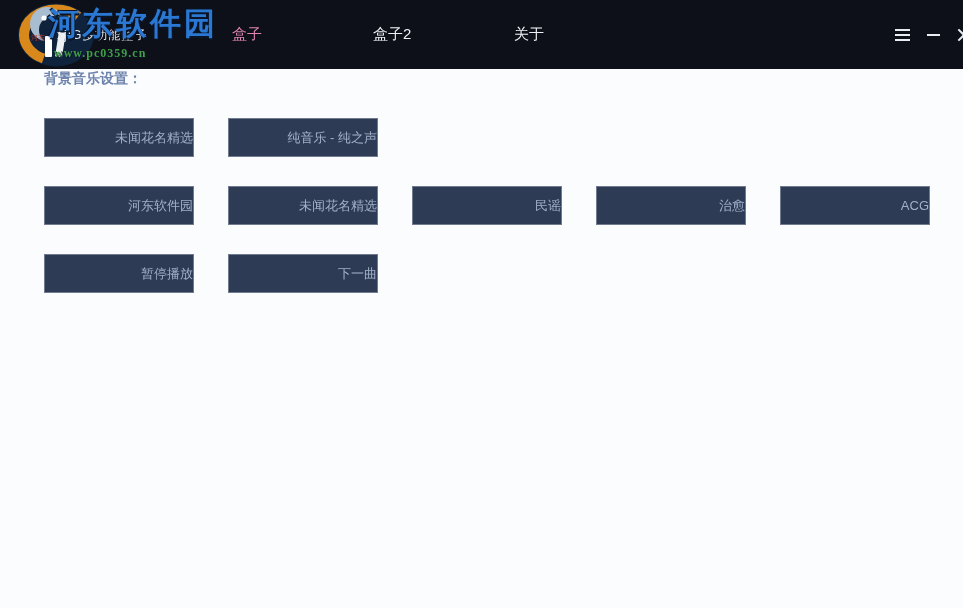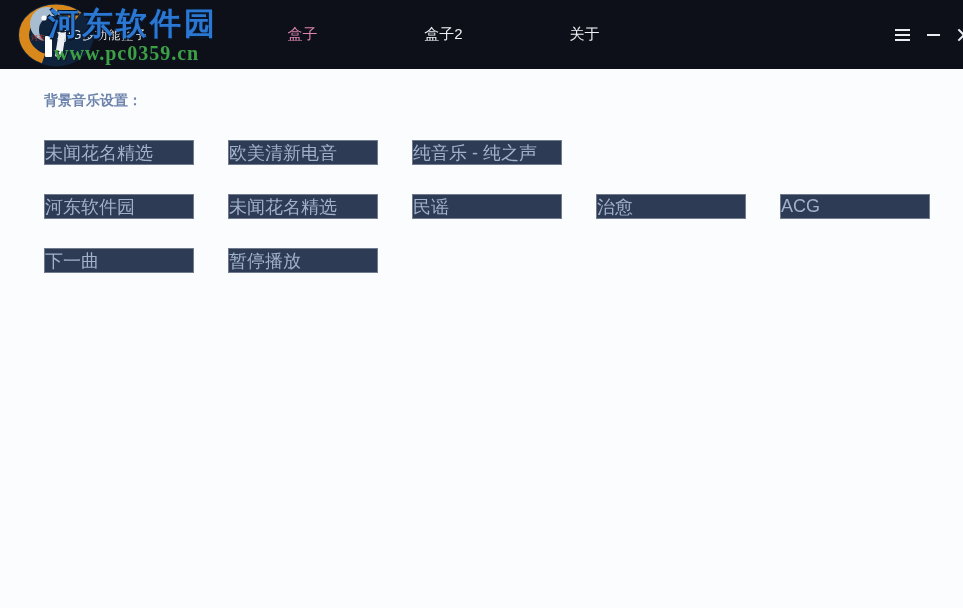--- a/index.html
+++ b/index.html
@@ -38,30 +38,30 @@
     display:block;
     font-family:"Liberation Serif","DejaVu Serif",serif;
     font-size:31px;font-weight:bold;letter-spacing:3px;
     color:var(--watermark-blue);
     text-shadow:1px 2px 0 #0a1628, -1px -1px 0 #0a1628;
     line-height:36px;white-space:nowrap;
   }
   .wm-url{
     display:block;margin-top:1px;margin-left:6px;
     font-family:"Liberation Serif","DejaVu Serif",serif;
-    font-size:20px;font-weight:bold;letter-spacing:1px;
+    font-size:12px;font-weight:bold;letter-spacing:1px;
     color:var(--watermark-green);
     text-shadow:1px 1px 0 #0a1628;
     line-height:20px;white-space:nowrap;
   }
 
   .tabs{position:absolute;left:232px;top:0;height:69px;display:flex;z-index:2;}
   .tab{
     position:relative;width:141px;height:68px;
-    display:flex;align-items:center;justify-content:center;
+    display:flex;align-items:center;
     color:#eef1f5;font-size:15px;cursor:pointer;
   }
   .tab.pink span{color:var(--tab-pink-text);}
   .tab.active{background:var(--active-tab-bg);}
   .tab .underline{
     position:absolute;left:0;bottom:0;width:100%;height:5px;
     background:var(--accent-pink);
   }
 
   .win-controls{
@@ -69,36 +69,36 @@
     display:flex;align-items:center;gap:13px;
   }
   .ctl{position:relative;width:18px;height:18px;display:flex;align-items:center;justify-content:center;cursor:pointer;}
   .hamburger{display:block;width:15px;height:2px;background:#e9ecf0;box-shadow:0 -5px 0 #e9ecf0,0 5px 0 #e9ecf0;}
   .minus{display:block;width:13px;height:2px;background:#e9ecf0;}
   .xline{position:absolute;left:1px;top:8px;width:16px;height:2px;background:#e9ecf0;}
   .xline.a{transform:rotate(45deg);}
   .xline.b{transform:rotate(-45deg);}
 
   
-  .content{position:relative;width:963px;height:539px;background:var(--content-bg);padding:22px 0 0 44px;}
+  .content{position:relative;width:963px;height:539px;background:var(--content-bg);padding:0 0 0 44px;}
   .section-heading{
     color:var(--heading-text);
     font-size:14px;font-weight:bold;line-height:19px;
   }
   .button-grid{margin-top:30px;}
   .btn-row{display:flex;gap:34px;margin-bottom:29px;}
   .music-btn{
-    width:150px;height:25px;flex:0 0 150px;
+    width:150px;height:39px;flex:0 0 150px;
     background:var(--button-bg);
     color:var(--button-text);
     border:1px solid rgba(168,176,192,0.55);
-    font-size:18px;
+    font-size:13px;
     font-family:"Liberation Sans","DejaVu Sans",sans-serif;
     cursor:pointer;
-    text-align:left;
+    text-align:right;
   }
 </style>
 </head>
 <body>
 
 <div class="window">
 
   <header class="titlebar">
 
     <div class="logo">
@@ -146,30 +146,29 @@
         </span>
     </div>
 
   </header>
 
   <main class="content">
     <h2 class="section-heading">背景音乐设置：</h2>
     <div class="button-grid" id="button-grid">
         <div class="btn-row">
           <button class="music-btn">未闻花名精选</button>
-          <button class="music-btn">欧美清新电音</button>
           <button class="music-btn">纯音乐 - 纯之声</button>
         </div>
         <div class="btn-row">
           <button class="music-btn">河东软件园</button>
           <button class="music-btn">未闻花名精选</button>
           <button class="music-btn">民谣</button>
           <button class="music-btn">治愈</button>
           <button class="music-btn">ACG</button>
         </div>
         <div class="btn-row">
+          <button class="music-btn">暂停播放</button>
           <button class="music-btn">下一曲</button>
-          <button class="music-btn">暂停播放</button>
         </div>
       </div>
   </main>
 
 </div>
 
 </body></html>

